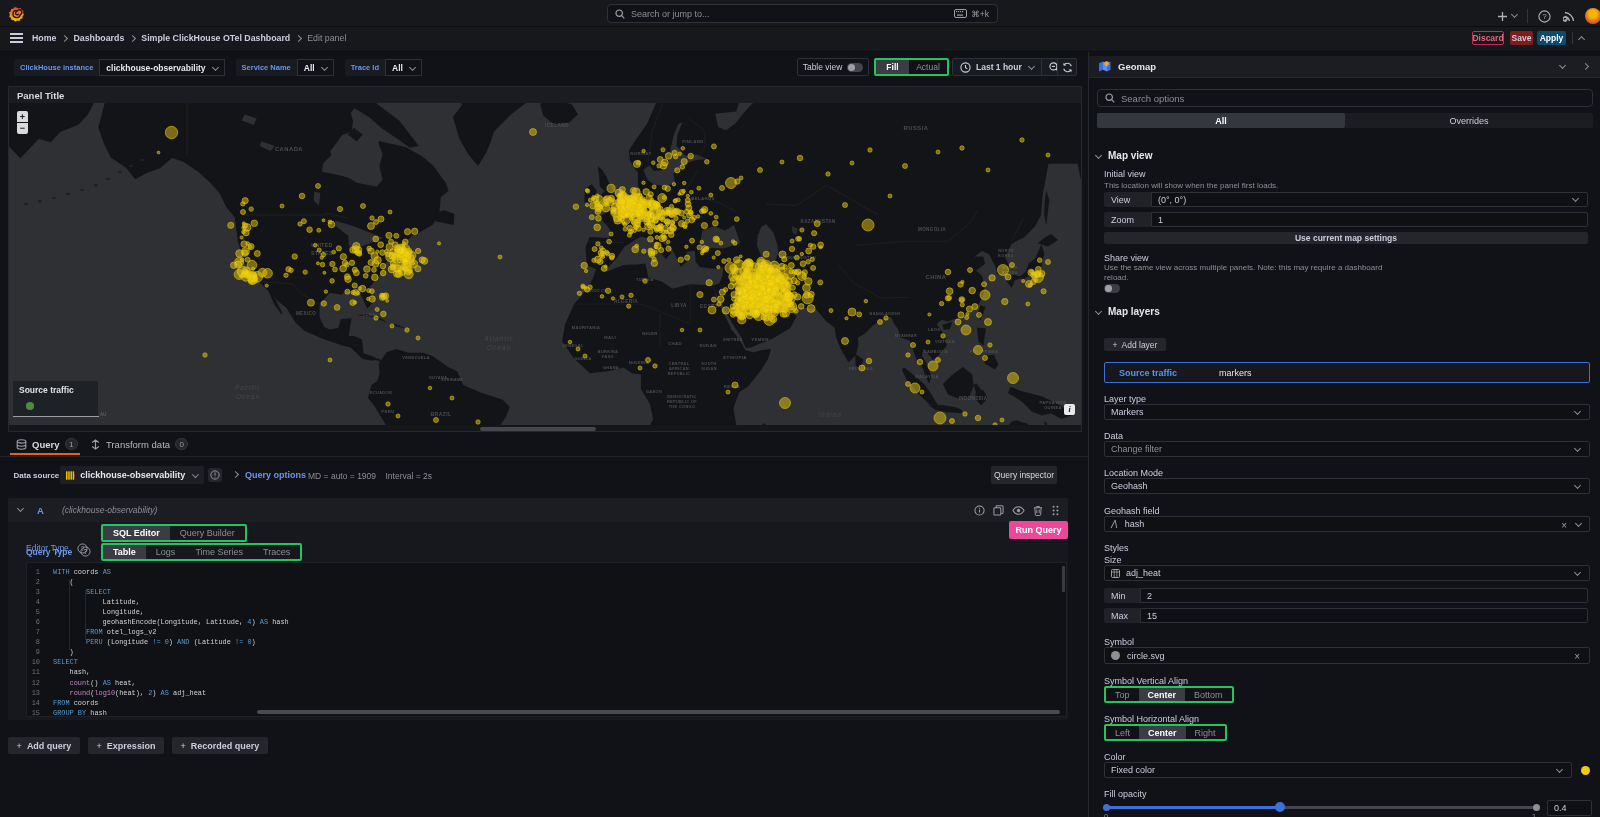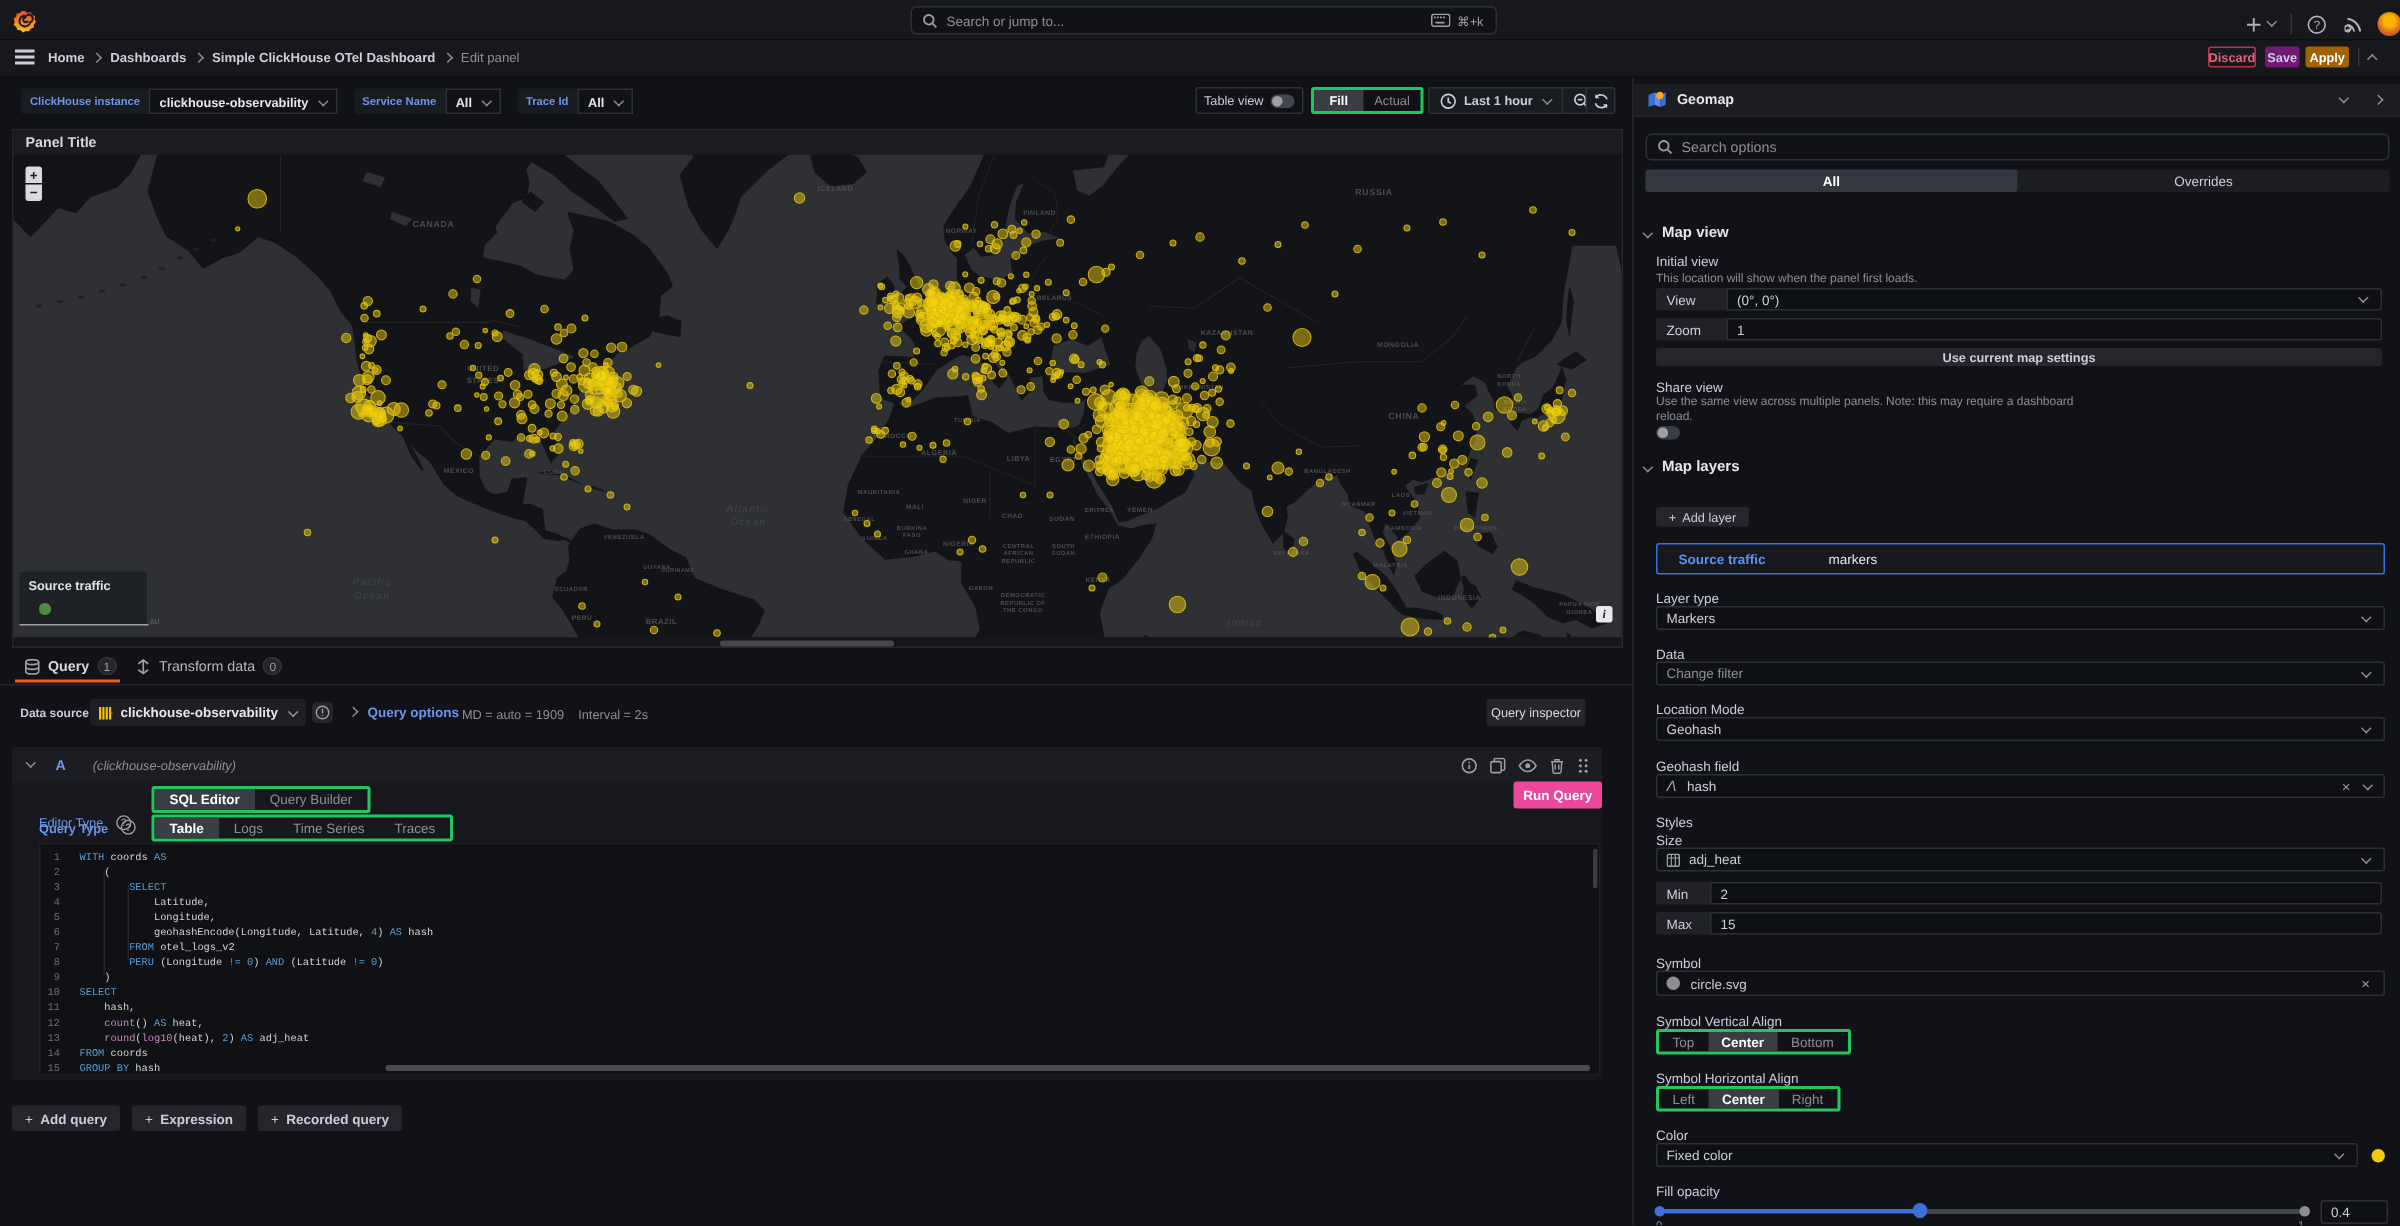--- a/index.html
+++ b/index.html
@@ -76,22 +76,22 @@
 <div class="ab" style="left:10px;top:33px;width:13px;height:11px">
 <div style="height:1.6px;background:#ccccdc;margin-bottom:2.6px"></div>
       <div style="height:1.6px;background:#ccccdc;margin-bottom:2.6px"></div>
       <div style="height:1.6px;background:#ccccdc"></div>
 </div>
 <div class="ab" style="left:32px;top:33px;display:flex;align-items:center;font-size:8.8px;font-weight:700;color:#ccccdc">
 Home<span class="chevr" style="margin:0 6px"></span>Dashboards<span class="chevr" style="margin:0 6px"></span>Simple ClickHouse OTel Dashboard<span class="chevr" style="margin:0 6px"></span><span class="dim" style="font-weight:400">Edit panel</span>
 </div>
 <div class="ab" style="left:1472px;top:31px;display:flex;align-items:center">
 <div class="btn" style="width:32px;height:14px;border:1px solid #bb3154;color:#e4637f;font-size:8.5px">Discard</div>
-<div class="btn" style="width:23px;height:14px;background:#701a75;margin-left:6px;font-size:8.5px">Save</div>
-<div class="btn" style="width:29px;height:14px;background:#a16207;color:#fff;margin-left:4px;font-size:8.5px">Apply</div>
+<div class="btn" style="width:23px;height:14px;background:#7f1d1d;margin-left:6px;font-size:8.5px">Save</div>
+<div class="btn" style="width:29px;height:14px;background:#0c4a6e;color:#fff;margin-left:4px;font-size:8.5px">Apply</div>
 <div style="width:1px;height:12px;background:#33343a;margin:0 6px"></div>
 <span class="chev" style="transform:rotate(-135deg);margin-top:3px"></span>
 </div>
 
 <div class="ab" style="left:14px;top:59px;display:flex;align-items:center;height:17px">
 <div style="background:#181b1f;height:17px;display:flex;align-items:center;padding:0 6px;font-size:7.5px;font-weight:700;color:#6c96e8;border-radius:2px 0 0 2px">ClickHouse instance</div>
 <div style="background:#111217;border:1px solid #2e3038;height:17px;display:flex;align-items:center;padding:0 6px;font-size:8.5px;font-weight:700;color:#e6e6ec">clickhouse-observability<span class="chev" style="margin-left:7px;margin-top:-1px"></span></div>
 <div style="width:11px"></div>
 <div style="background:#181b1f;height:17px;display:flex;align-items:center;padding:0 6px;font-size:7.5px;font-weight:700;color:#6c96e8;border-radius:2px 0 0 2px">Service Name</div>
 <div style="background:#111217;border:1px solid #2e3038;height:17px;display:flex;align-items:center;padding:0 6px;font-size:8.5px;font-weight:700;color:#e6e6ec">All<span class="chev" style="margin-left:7px;margin-top:-1px"></span></div>

